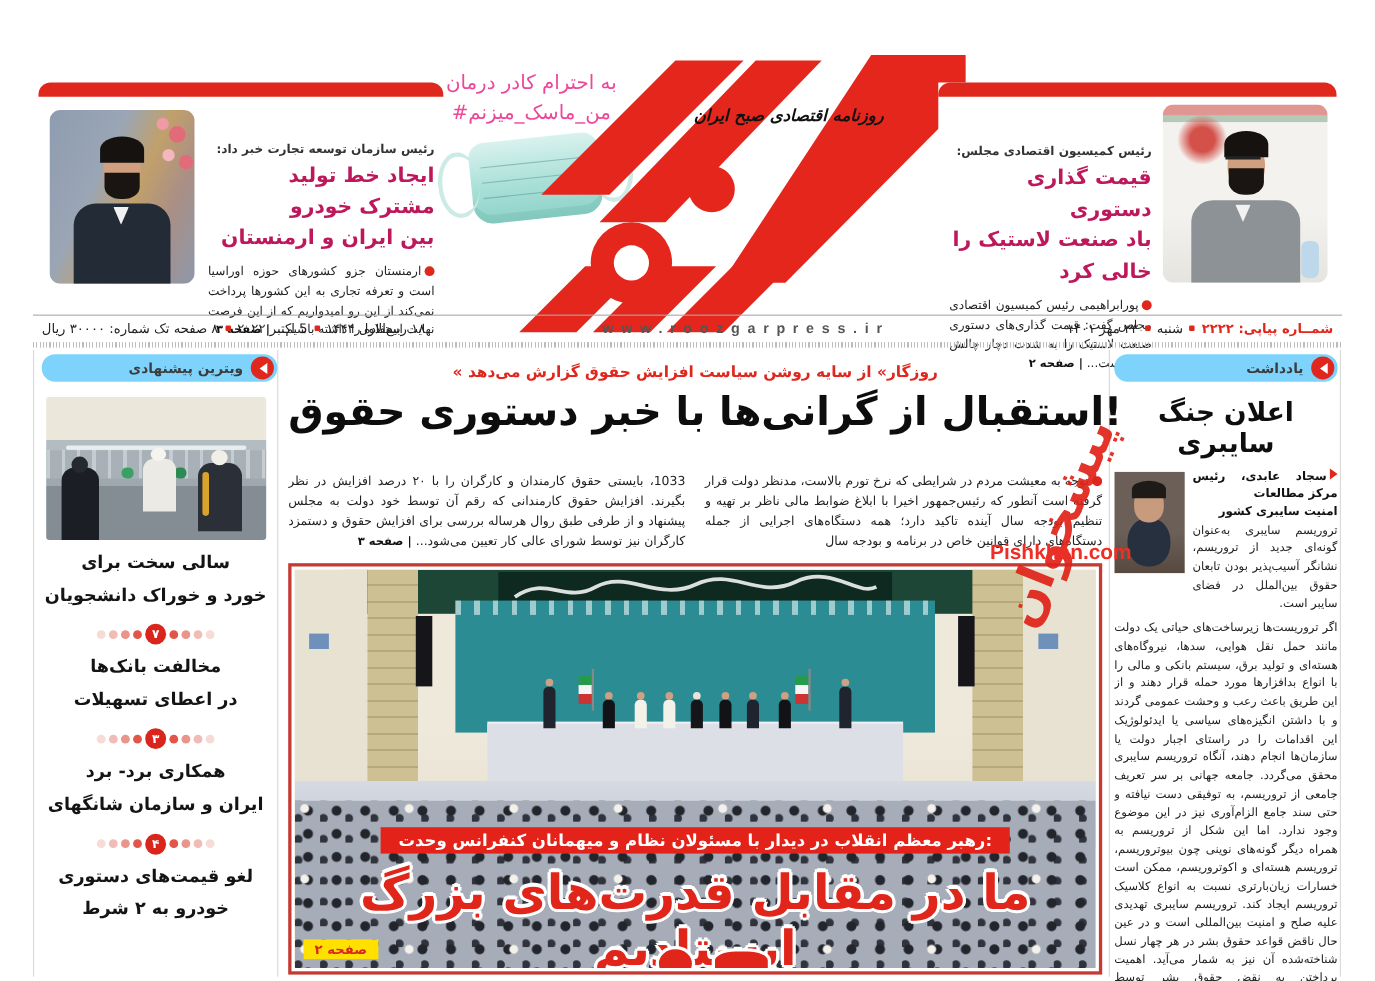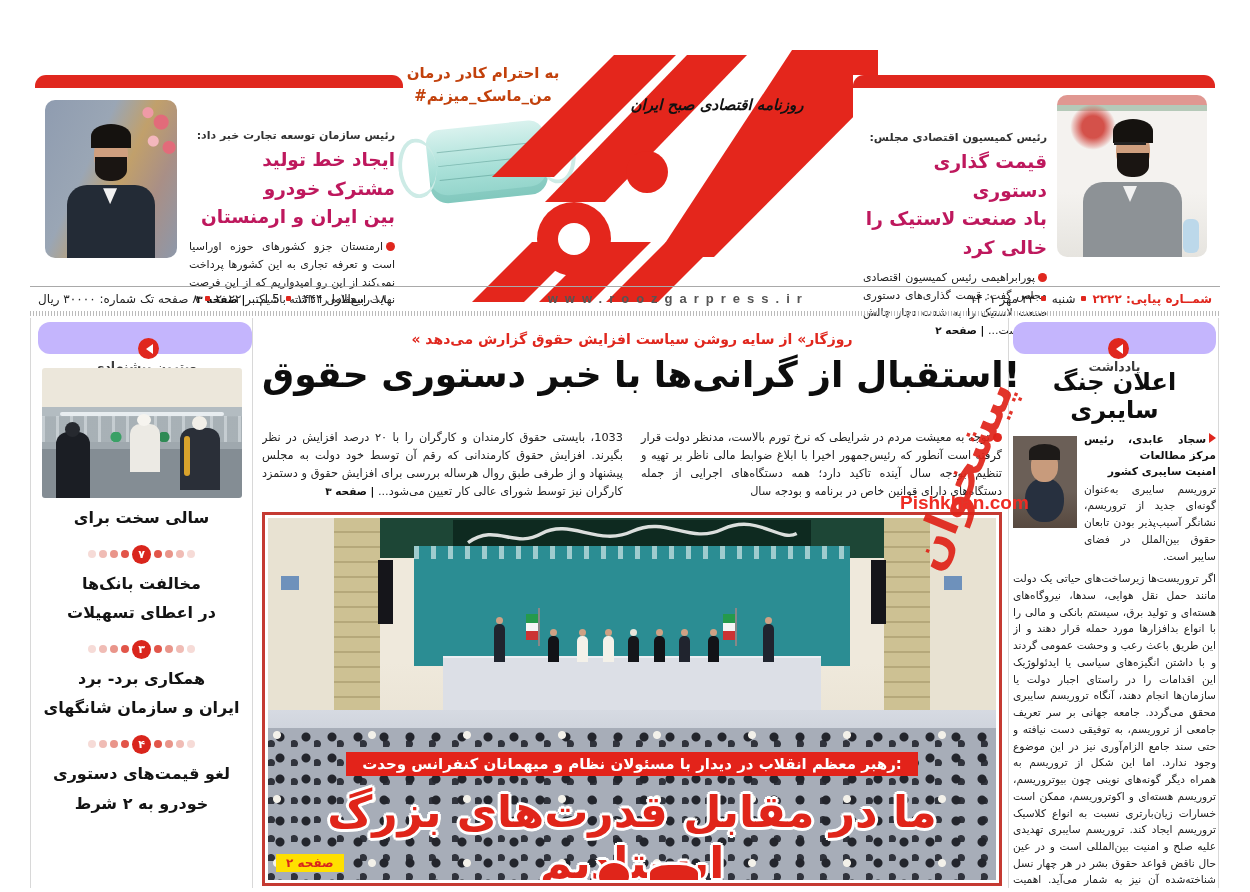--- a/index.html
+++ b/index.html
@@ -34,21 +34,21 @@
   .p-bottle{position:absolute;bottom:4px;right:8px;width:16px;height:34px;border-radius:6px;background:#bcd8ea;}
   .p-suit{position:absolute;bottom:0;left:17%;width:66%;height:46%;border-radius:20px 20px 0 0;}
   .p-suit.navy{background:#232b36;} .p-suit.gray{background:#8d9296;}
   .p-collar{position:absolute;bottom:34%;left:44%;width:14px;height:16px;background:#f1f1f1;
       clip-path:polygon(0 0,100% 0,50% 100%);}
   .p-face{position:absolute;top:22%;left:37%;width:34px;height:40px;background:#cf9f7f;border-radius:45%;}
   .p-hair{position:absolute;top:15%;left:35%;width:40px;height:24px;background:#15120f;border-radius:50% 50% 0 0;}
   .p-beard{position:absolute;top:36%;left:38%;width:32px;height:24px;background:#1a1512;border-radius:0 0 46% 46%;}
   .p-glasses{position:absolute;top:29%;left:38%;width:32px;height:3px;background:#222;}
   
-  .mask-txt{position:absolute;text-align:center;font-weight:bold;color:#c2410c;font-size:15px;line-height:1.5;}
+  .mask-txt{position:absolute;text-align:center;font-weight:normal;color:#ec4899;font-size:18px;line-height:1.5;}
   .mask{position:absolute;width:118px;height:74px;background:linear-gradient(180deg,#d9f2ee 0,#a9e0d8 55%,#8fd2c8 100%);
         border-radius:14px 14px 18px 18px;transform:rotate(-6deg);
         box-shadow:inset 0 -8px 0 rgba(90,170,160,.25);}
   .mask:before,.mask:after{content:'';position:absolute;width:34px;height:52px;border:4px solid #cdebe6;
         border-radius:50%;top:6px;}
   .mask:before{left:-30px;border-right:none;}
   .mask:after{right:-30px;border-left:none;}
   .mask i{position:absolute;left:10px;right:10px;height:1px;background:rgba(70,140,130,.45);}
   .tagline{position:absolute;font-family:"DejaVu Serif",serif;font-style:italic;font-weight:bold;
         font-size:15px;color:#111;text-align:center;}
@@ -58,22 +58,22 @@
         font-size:12px;color:#222;padding:0 8px;box-sizing:border-box;}
   .db-red{color:#e0271e;font-weight:bold;}
   .db-dot{display:inline-block;width:5px;height:5px;background:#e0271e;border-radius:1px;margin:0 6px;vertical-align:2px;}
   .db-site{direction:ltr;letter-spacing:7px;color:#555;font-size:13px;font-weight:bold;
         font-family:"Liberation Sans",sans-serif;}
   .barcode{position:absolute;left:30px;top:311px;width:1190px;height:5px;
         background:repeating-linear-gradient(90deg,#bbb 0 1px,rgba(0,0,0,0) 1px 3px);}
   
   .logo{position:absolute;left:462px;top:50px;width:416px;height:253px;}
   
-  .ytab{background:#c4b5fd;border-radius:12px;height:25px;display:flex;align-items:center;
-        direction:rtl;padding:16px 3px;box-sizing:border-box;flex-direction:column;}
+  .ytab{background:#7dd3fc;border-radius:12px;height:25px;display:flex;align-items:center;
+        direction:rtl;padding:3px 3px;box-sizing:border-box;}
   .ytab-circle{width:21px;height:21px;border-radius:50%;background:#e0271e;margin-left:7px;
         display:flex;align-items:center;justify-content:center;flex:0 0 auto;}
   .ytab-tri{width:0;height:0;border-top:5px solid rgba(0,0,0,0);border-bottom:5px solid rgba(0,0,0,0);
         border-right:7px solid #fff;margin-right:-2px;}
   .ytab-label{font-size:12.5px;font-weight:bold;color:#3c3c3c;}
   
   .sidebar{position:absolute;left:31px;top:322px;width:221px;text-align:center;direction:rtl;}
   .cafeteria{position:relative;width:200px;height:130px;margin:14px auto 2px;border-radius:3px;overflow:hidden;
         background:linear-gradient(180deg,#ece7db 0 30%,#b3bcc1 30% 38%,#9fa8ae 38% 62%,#848d94 62% 100%);}
   .caf-steel{position:absolute;left:0;right:0;top:48px;height:26px;
@@ -283,20 +283,21 @@
       <div class="caf-steel"></div>
       <div class="caf-bowls"></div>
       <div class="caf-p1"></div>
       <div class="caf-p2"></div>
       <div class="caf-p3"></div>
     </div>
 
     <div class="sb-item">
       <div class="sb-title">
         <span>سالی سخت برای</span>
+        <span>خورد و خوراک دانشجویان</span>
       </div>
       <div class="sb-sep">
         <i class="d1"></i>
           <i class="d2"></i>
           <i class="d3"></i>
           <i class="d4"></i>
         <span class="sb-page">۷</span>
         <i class="d4"></i>
           <i class="d3"></i>
           <i class="d2"></i>

